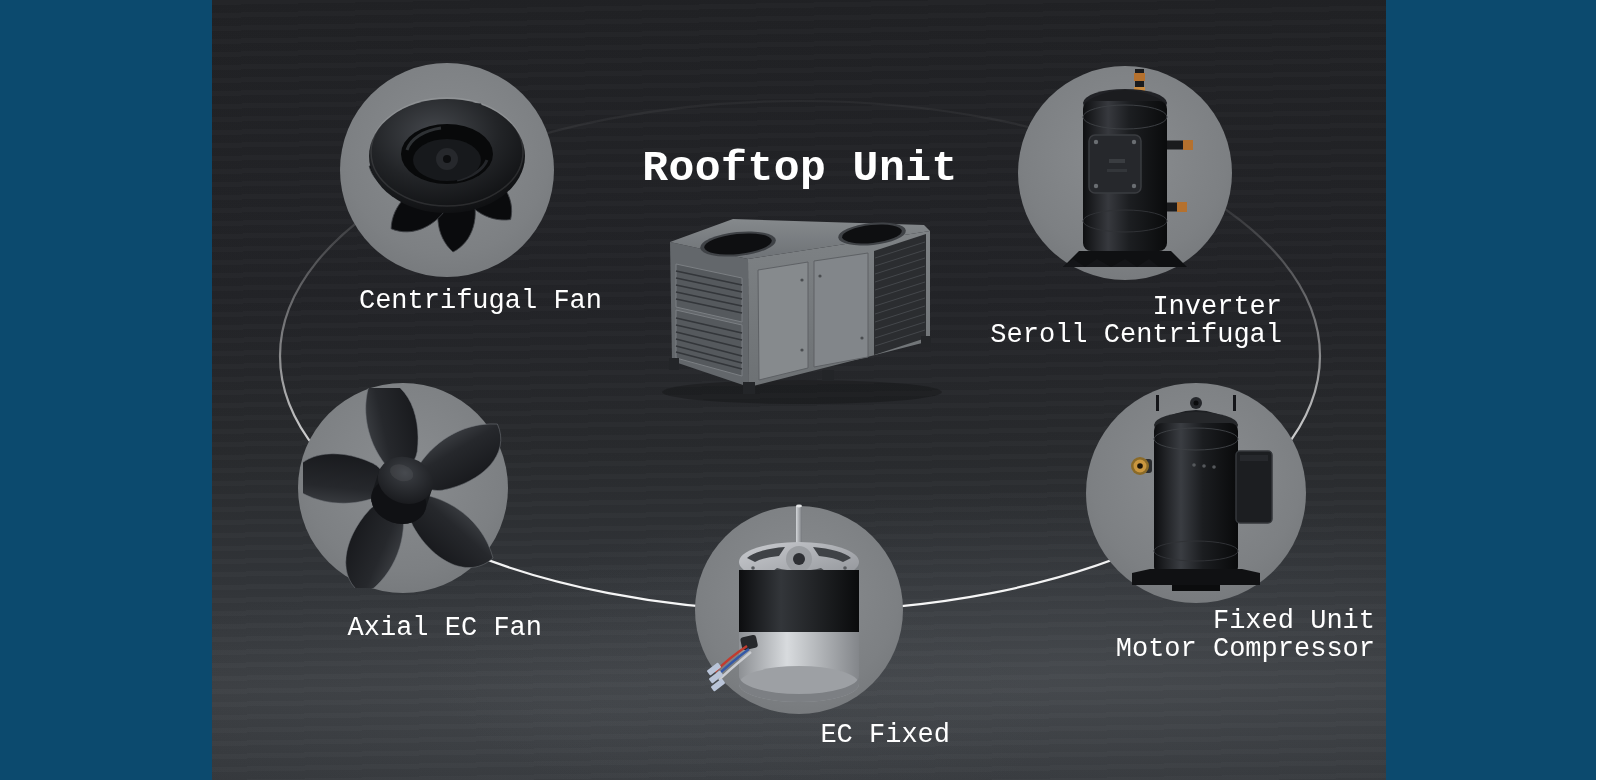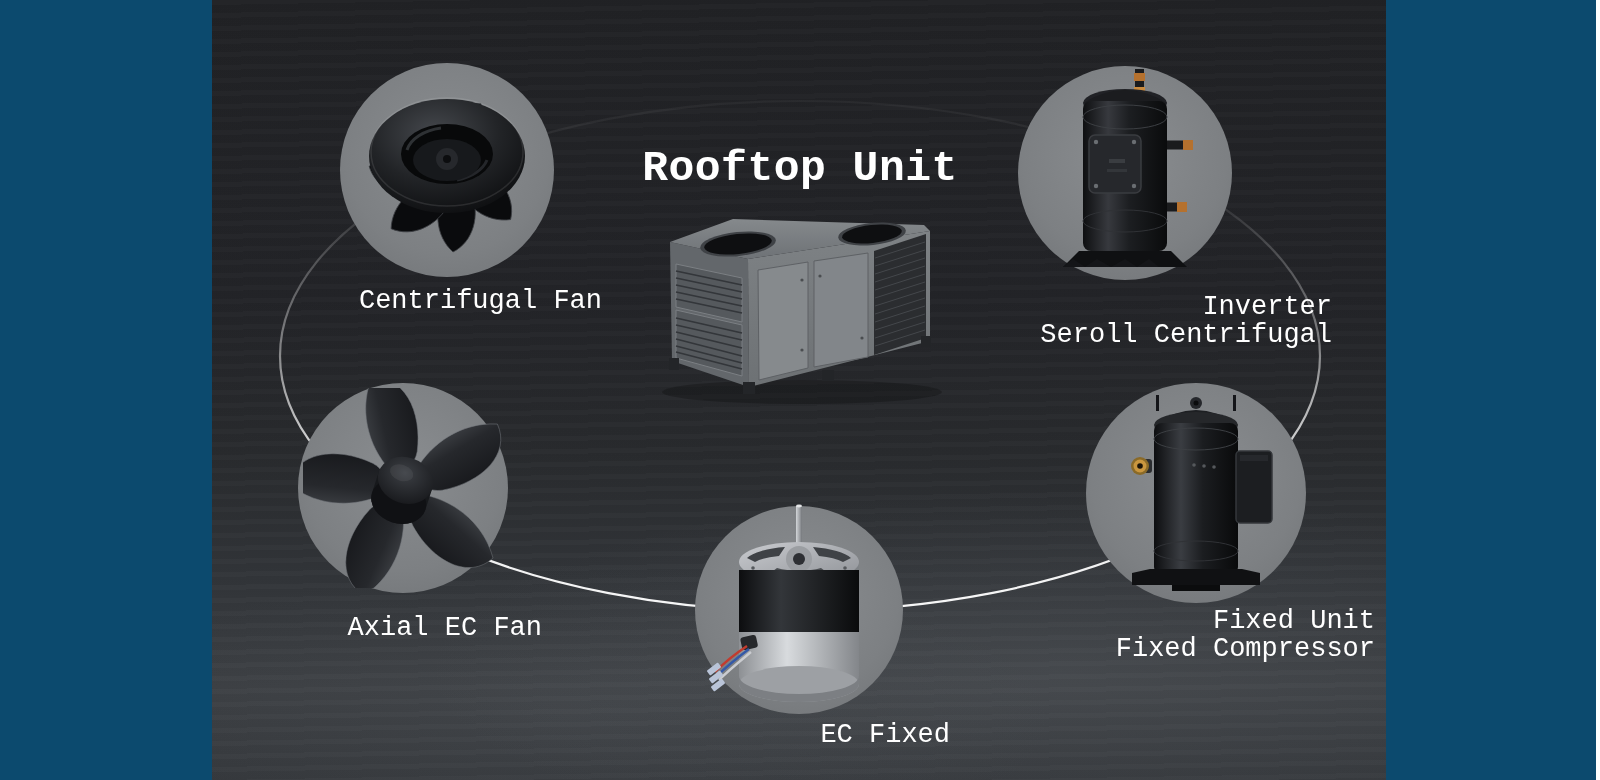--- a/index.html
+++ b/index.html
@@ -20,21 +20,21 @@
           background:radial-gradient(circle at 50% 42%, #8a8d90 0%, #7d8083 62%, #6f7275 100%);
           display:flex;align-items:center;justify-content:center;}
   .c-centrifugal{left:128px;top:63px;width:214px;height:214px;}
   .c-inverter{left:806px;top:66px;width:214px;height:214px;}
   .c-axial{left:86px;top:383px;width:210px;height:210px;}
   .c-fixed{left:874px;top:383px;width:220px;height:220px;}
   .c-ecmotor{left:483px;top:506px;width:208px;height:208px;}
   .label{position:absolute;z-index:4;color:#ffffff;text-align:right;
          font-size:27px;font-weight:500;line-height:28px;}
   .l-centrifugal{left:90px;top:287px;width:300px;}
-  .l-inverter{left:780px;top:293px;width:340px;}
+  .l-inverter{left:730px;top:293px;width:340px;}
   .l-axial{left:30px;top:614px;width:300px;}
   .l-fixed{left:803px;top:607px;width:360px;}
   .l-ecmotor{left:438px;top:721px;width:300px;}
   .unit-svg{position:absolute;left:430px;top:210px;z-index:3;}
   .art{display:block;}
 </style>
 </head>
 <body>
 
 <div class="canvas">
@@ -269,21 +269,21 @@
 
         <rect x="40" y="-48" width="36" height="72" rx="4" fill="#1c1e21" stroke="#34373b" stroke-width="1.5"></rect>
         <rect x="44" y="-44" width="28" height="6" fill="#26282c"></rect>
 
         <path d="M-64,86 L64,86 L64,74 L46,70 L-46,70 L-64,74 Z" fill="#101113"></path>
         <rect x="-24" y="86" width="48" height="6" fill="#0b0c0d"></rect>
       </svg>
     </div>
     <div class="label l-fixed">
       <span>Fixed Unit</span><br>
-      <span>Fixed Compressor</span>
+      <span>Motor Compressor</span>
     </div>
 
     <div class="circle c-ecmotor">
       <svg class="art" width="190" height="212" viewBox="-95 -110 190 212">
         <defs>
           <linearGradient id="emShaft" x1="0" y1="0" x2="1" y2="0">
             <stop offset="0%" stop-color="#d2d5d8"></stop>
               <stop offset="60%" stop-color="#9ea1a5"></stop>
               <stop offset="100%" stop-color="#74777b"></stop>
           </linearGradient>

